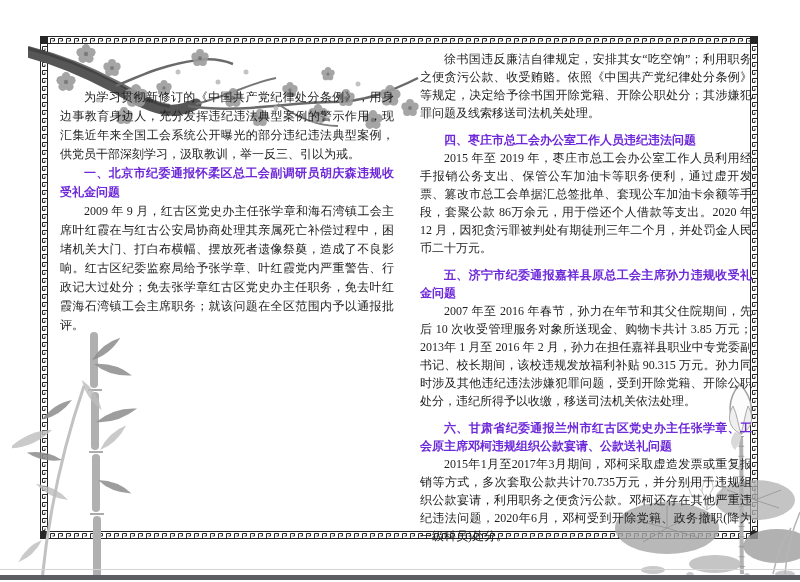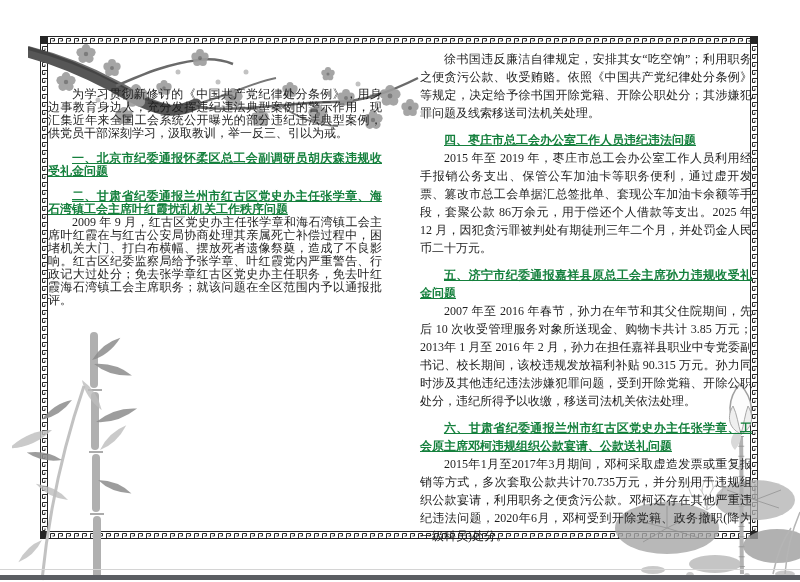--- a/index.html
+++ b/index.html
@@ -18,24 +18,24 @@
   .c-tl{top:0;left:0}.c-tr{top:0;right:0}.c-bl{bottom:0;left:0}.c-br{bottom:0;right:0}
   
   .decor{position:absolute;z-index:3;}
   .decor-plum{left:28px;top:38px;}
   .decor-bamboo{left:12px;top:330px;}
   .decor-lotus{left:595px;top:378px;}
   
   .col{position:absolute;z-index:4;color:#1d1d1d;text-align:justify;font-size:12px;}
   .col p{margin:0;text-indent:2em;}
   .col p.heading{
-    font-family:"Liberation Sans",sans-serif;font-weight:bold;color:#15803d;text-decoration:underline;
+    font-family:"Liberation Sans",sans-serif;font-weight:bold;color:#6d28d9;
   }
-  .col-left{left:48px;top:88px;width:334px;line-height:13px;}
-  .col-left p.heading{margin-top:12px;}
+  .col-left{left:60px;top:88px;width:334px;line-height:19px;}
+  .col-left p.heading{margin-top:0;}
   .col-right{left:420px;top:50px;width:332px;line-height:18px;}
   .col-right p.heading{margin-top:9px;}
   
   .bottom-hairline{position:absolute;left:0;top:569px;width:800px;height:1px;background:#d4d4d4;z-index:6;}
   .bottom-bar{position:absolute;left:0;top:575px;width:800px;height:5px;background:#5b5e63;z-index:6;}
 </style>
 </head>
 <body>
 
 <div class="screen">
@@ -191,28 +191,27 @@
     </g>
     <g stroke="#b5b5b5" stroke-width="1.5" fill="none">
       <path d="M190,196 C192,170 198,150 205,134"></path>
       <path d="M178,196 C182,176 188,162 196,150"></path>
     </g>
   </svg>
 
   <div class="col col-left">
     <p>为学习贯彻新修订的《中国共产党纪律处分条例》，用身边事教育身边人，充分发挥违纪违法典型案例的警示作用，现汇集近年来全国工会系统公开曝光的部分违纪违法典型案例，供党员干部深刻学习，汲取教训，举一反三、引以为戒。</p>
     <p class="heading">一、北京市纪委通报怀柔区总工会副调研员胡庆森违规收受礼金问题</p>
-    <p class="heading">二、甘肃省纪委通报兰州市红古区党史办主任张学章、海石湾镇工会主席叶红霞扰乱机关工作秩序问题</p>
     <p>2009 年 9 月，红古区党史办主任张学章和海石湾镇工会主席叶红霞在与红古公安局协商处理其亲属死亡补偿过程中，困堵机关大门、打白布横幅、摆放死者遗像祭奠，造成了不良影响。红古区纪委监察局给予张学章、叶红霞党内严重警告、行政记大过处分；免去张学章红古区党史办主任职务，免去叶红霞海石湾镇工会主席职务；就该问题在全区范围内予以通报批评。</p>
   </div>
 
   <div class="col col-right">
     <p>徐书国违反廉洁自律规定，安排其女“吃空饷”；利用职务之便贪污公款、收受贿赂。依照《中国共产党纪律处分条例》等规定，决定给予徐书国开除党籍、开除公职处分；其涉嫌犯罪问题及线索移送司法机关处理。</p>
     <p class="heading">四、枣庄市总工会办公室工作人员违纪违法问题</p>
-    <p>2015 年至 2019 年，枣庄市总工会办公室工作人员利用经手报销公务支出、保管公车加油卡等职务便利，通过虚开发票、篡改市总工会单据汇总签批单、套现公车加油卡余额等手段，套聚公款 86万余元，用于偿还个人借款等支出。2025 年 12 月，因犯贪污罪被判处有期徒刑三年二个月，并处罚金人民币二十万元。</p>
+    <p>2015 年至 2019 年，枣庄市总工会办公室工作人员利用经手报销公务支出、保管公车加油卡等职务便利，通过虚开发票、篡改市总工会单据汇总签批单、套现公车加油卡余额等手段，套聚公款 86万余元，用于偿还个人借款等支出。2020 年 12 月，因犯贪污罪被判处有期徒刑三年二个月，并处罚金人民币二十万元。</p>
     <p class="heading">五、济宁市纪委通报嘉祥县原总工会主席孙力违规收受礼金问题</p>
     <p>2007 年至 2016 年春节，孙力在年节和其父住院期间，先后 10 次收受管理服务对象所送现金、购物卡共计 3.85 万元；2013年 1 月至 2016 年 2 月，孙力在担任嘉祥县职业中专党委副书记、校长期间，该校违规发放福利补贴 90.315 万元。孙力同时涉及其他违纪违法涉嫌犯罪问题，受到开除党籍、开除公职处分，违纪所得予以收缴，移送司法机关依法处理。</p>
     <p class="heading">六、甘肃省纪委通报兰州市红古区党史办主任张学章、工会原主席邓柯违规组织公款宴请、公款送礼问题</p>
     <p>2015年1月至2017年3月期间，邓柯采取虚造发票或重复报销等方式，多次套取公款共计70.735万元，并分别用于违规组织公款宴请，利用职务之便贪污公款。邓柯还存在其他严重违纪违法问题，2020年6月，邓柯受到开除党籍、政务撤职(降为一级科员)处分。</p>
   </div>
 
   <div class="bottom-hairline"></div>
   <div class="bottom-bar"></div>
 </div>
 

